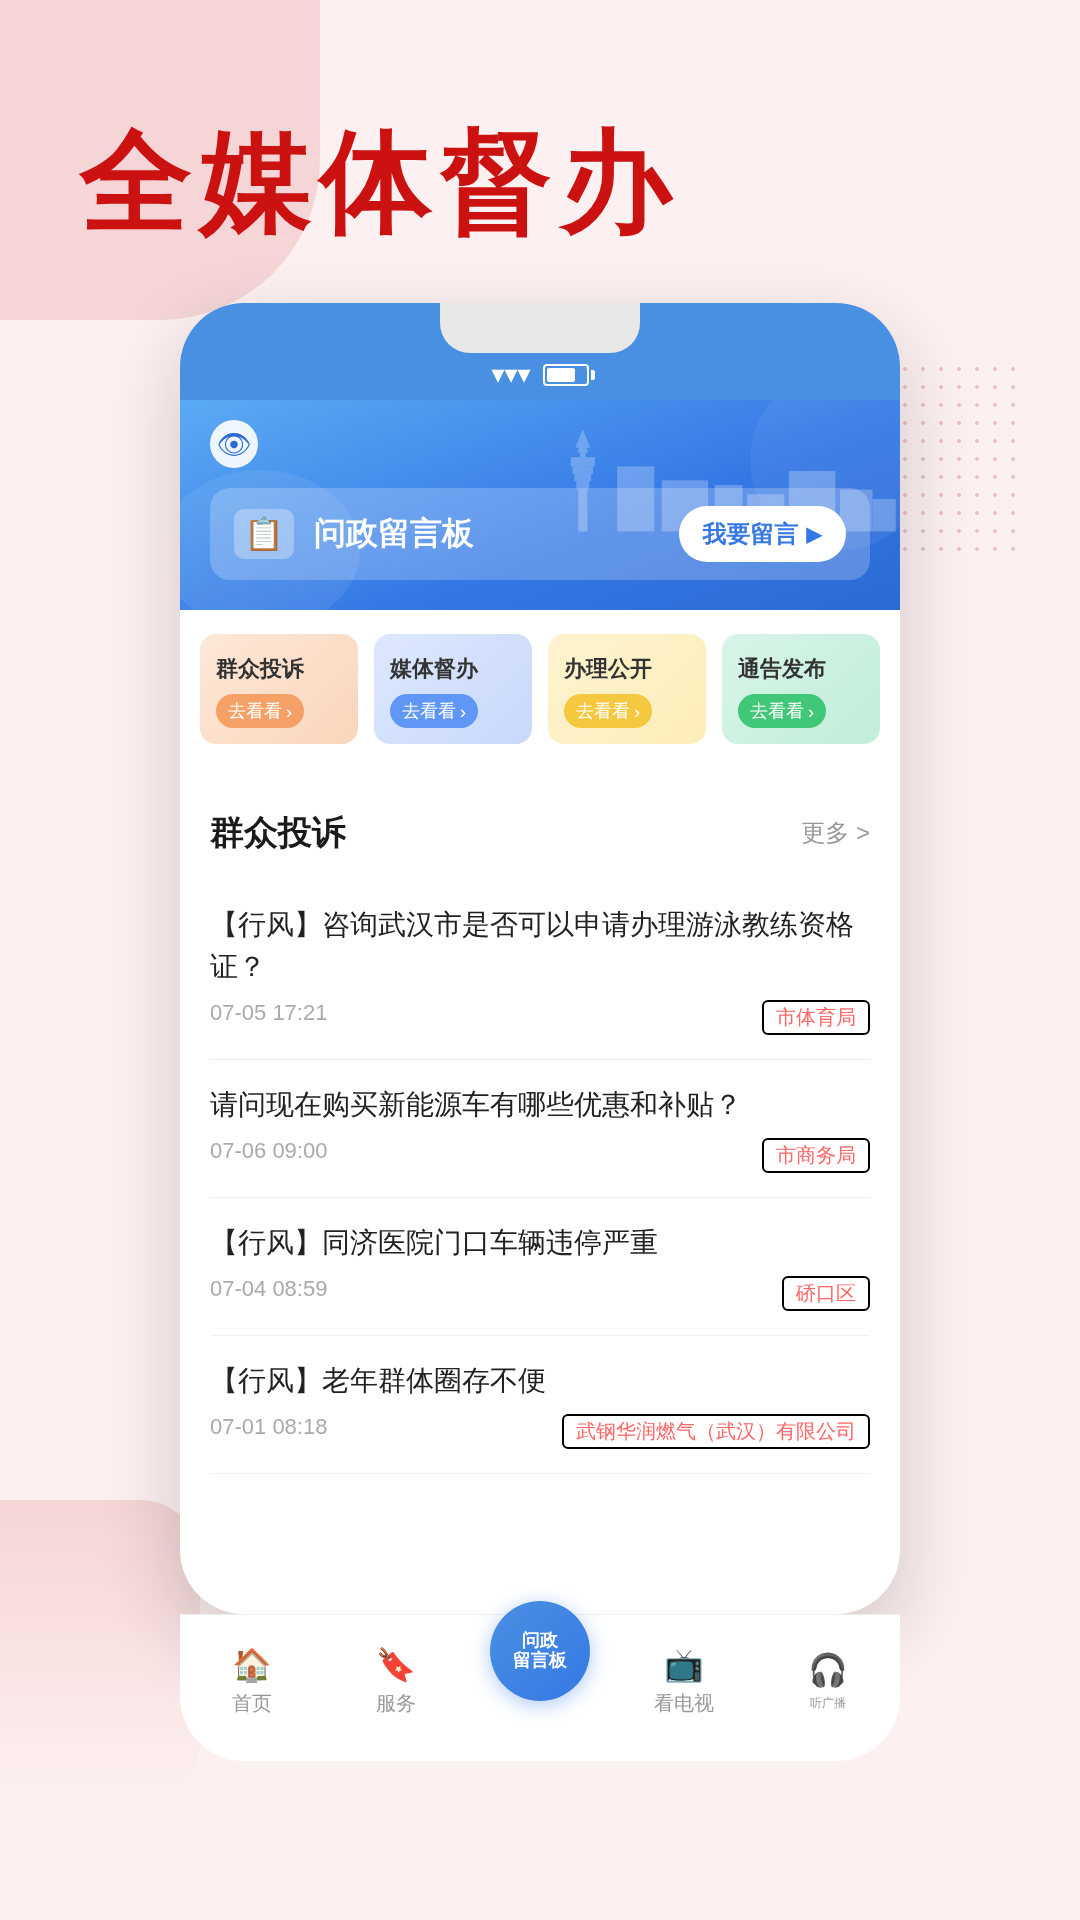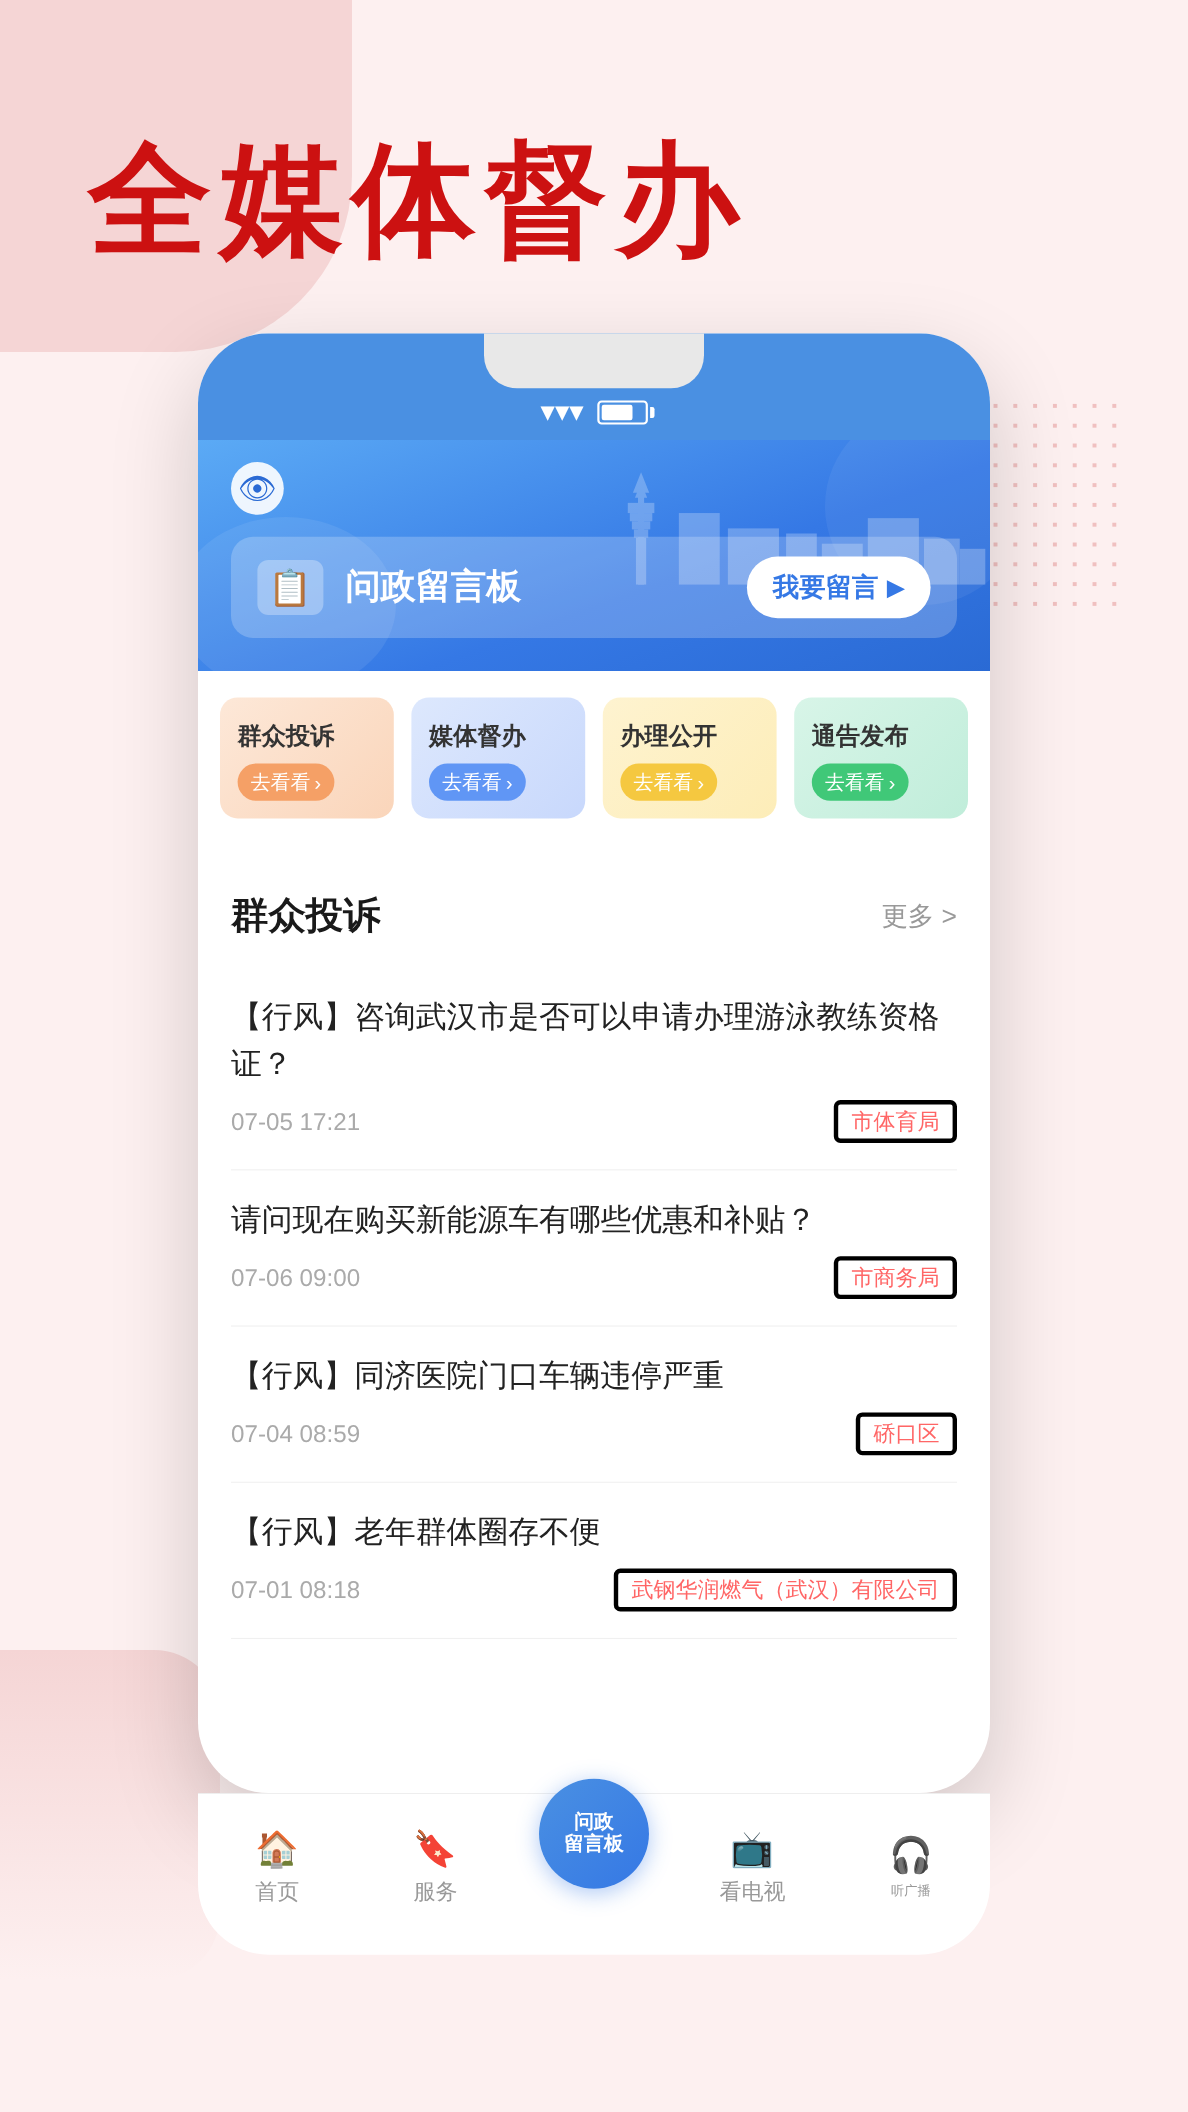--- a/index.html
+++ b/index.html
@@ -305,28 +305,27 @@
     .news-title {
       font-size: 28px;
       color: #222;
       line-height: 1.5;
       margin-bottom: 12px;
       font-weight: 500;
     }
     .news-meta {
       display: flex;
       justify-content: space-between;
-      align-items: center;
     }
     .news-date {
       font-size: 22px;
       color: #aaa;
     }
     .news-tag {
-      border: 4px solid #000000;
+      border: 2px solid #000000;
       color: #ff6666;
       border-radius: 6px;
       padding: 2px 12px;
       font-size: 20px;
     }
     .tab-item {
       display: flex;
       flex-direction: column;
       align-items: center;
       gap: 6px;

